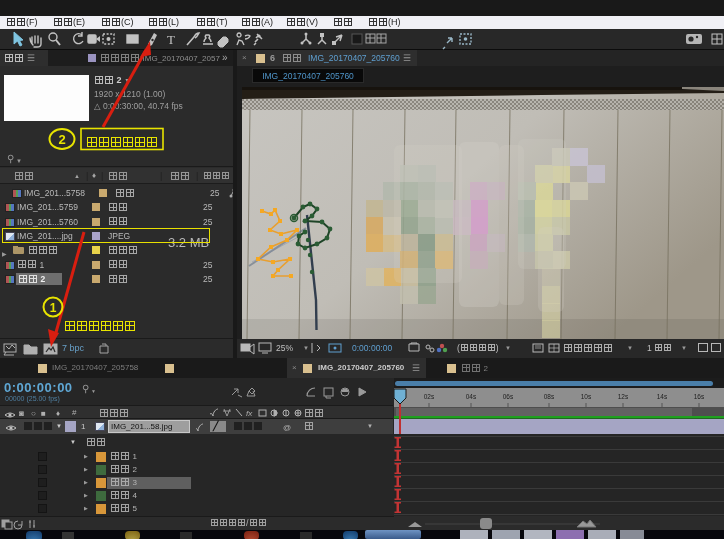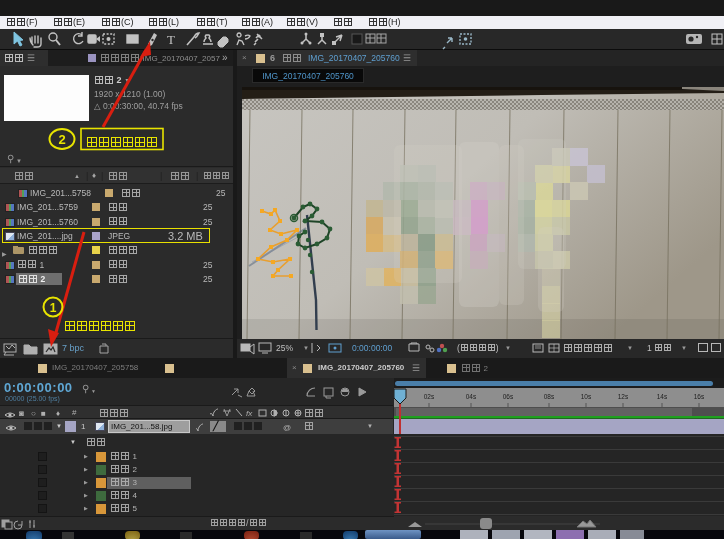--- a/index.html
+++ b/index.html
@@ -110,21 +110,21 @@
   <span class="abs" style="left:108px;top:0"><i class="g"></i><i class="g"></i></span>
   <span class="abs" style="left:170px;top:0"><i class="g"></i><i class="g"></i></span>
   <span class="abs" style="left:203px;top:0"><i class="g s7"></i><i class="g s7"></i><i class="g s7"></i></span>
   <span class="abs" style="left:86px;top:0;color:#1f1f1f">|</span>
         <span class="abs" style="left:101px;top:0;color:#1f1f1f">|</span>
         <span class="abs" style="left:160px;top:0;color:#1f1f1f">|</span>
         <span class="abs" style="left:196px;top:0;color:#1f1f1f">|</span>
  </div>
 
  <div id="rows" class="abs" style="left:0;top:134px;width:233px;color:#b9b9b9;font-size:8.5px">
-  <div class="abs" style="left:13px;top:2px;width:255px;height:14px;line-height:14px">
+  <div class="abs" style="left:7px;top:2px;width:255px;height:14px;line-height:14px">
           <span class="abs" style="left:5px;top:3px;width:10px;height:9px;background:linear-gradient(90deg,#b05555 33%,#55a055 33% 66%,#5577c0 66%);border:1px solid #222"></span>
           <span class="abs" style="left:17px;top:0;color:#b9b9b9"><span style="font-size:8.5px">IMG_201...5758</span></span>
           <span class="abs" style="left:92px;top:3px;width:8px;height:8px;background:#c9a96e"></span>
           <span class="abs" style="left:108px;top:0"><i class="g"></i><i class="g"></i></span>
           <span class="abs" style="left:203px;top:0;font-size:8.5px">25</span>
           <span class="abs" style="left:222px;top:2px"><svg width="10" height="10">
               <circle cx="5" cy="2" r="1.5" fill="#aaa"></circle>
               <circle cx="2" cy="8" r="1.5" fill="#aaa"></circle>
               <circle cx="8" cy="8" r="1.5" fill="#aaa"></circle>
               <path d="M5 2 L2 8 M5 2 L8 8" stroke="#aaa"></path>
@@ -142,21 +142,21 @@
           <span class="abs" style="left:17px;top:0;color:#b9b9b9"><span style="font-size:8.5px">IMG_201...5760</span></span>
           <span class="abs" style="left:92px;top:3px;width:8px;height:8px;background:#c9a96e"></span>
           <span class="abs" style="left:108px;top:0"><i class="g"></i><i class="g"></i></span>
           <span class="abs" style="left:203px;top:0;font-size:8.5px">25</span>
         </div>
   <div class="abs" style="left:0;top:44.900000000000006px;width:272px;height:14px;line-height:14px">
           <span class="abs" style="left:5px;top:3px;width:10px;height:9px;background:linear-gradient(135deg,#dfe8f2 55%,#8fb0d8 55%);border:1px solid #445"></span>
           <span class="abs" style="left:17px;top:0;color:#b9b9b9"><span style="font-size:8.5px">IMG_201....jpg</span></span>
           <span class="abs" style="left:92px;top:3px;width:8px;height:8px;background:#a9a2c8"></span>
           <span class="abs" style="left:108px;top:0"><span style="font-size:8.5px">JPEG</span></span>
-          <span class="abs" style="left:168px;top:0;font-size:11px">3.2 MB</span>
+          <span class="abs" style="left:168px;top:7px;font-size:13px">3.2 MB</span>
         </div>
   <div class="abs" style="left:0;top:59.2px;width:233px;height:14px;line-height:14px">
           <span class="abs" style="left:2px;top:4px;color:#999;font-size:6px">▶</span>
           <span class="abs" style="left:13px;top:4px;width:11px;height:7px;background:#ac9566;border-radius:1px"></span>
           <span class="abs" style="left:13px;top:3px;width:5px;height:2px;background:#ac9566"></span>
           <span class="abs" style="left:28px;top:0"><i class="g"></i><i class="g"></i><i class="g"></i></span>
           <span class="abs" style="left:92px;top:3px;width:8px;height:8px;background:#e8d24a"></span>
           <span class="abs" style="left:108px;top:0"><i class="g"></i><i class="g"></i><i class="g"></i></span>
         </div>
   <div class="abs" style="left:0;top:73.5px;width:233px;height:14px;line-height:14px">

